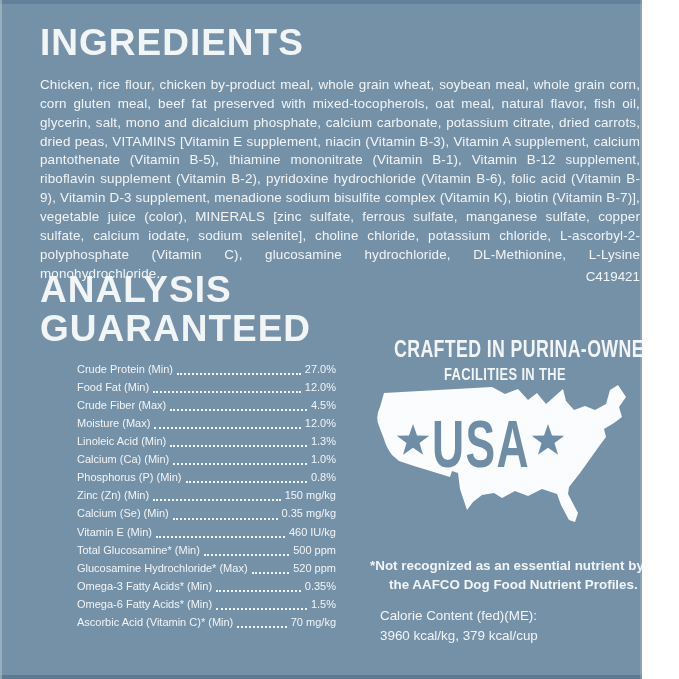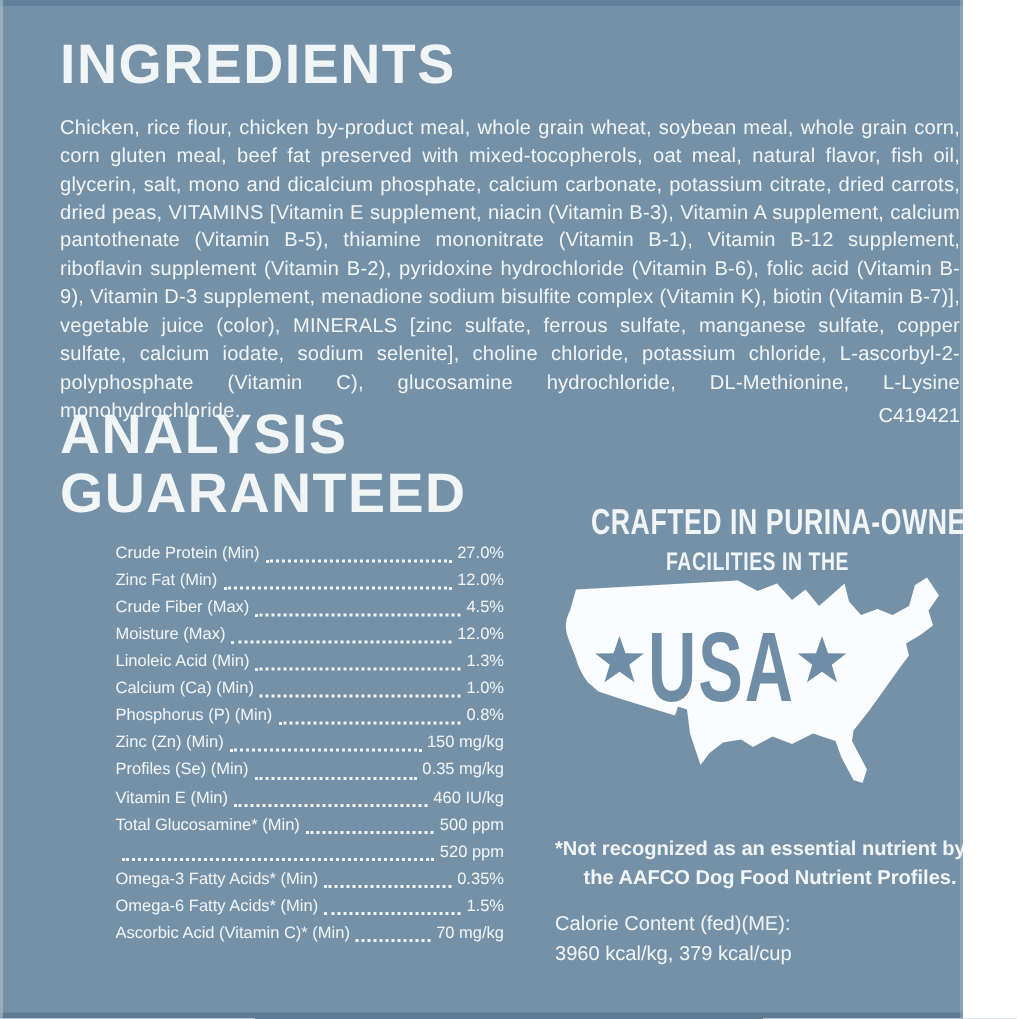--- a/index.html
+++ b/index.html
@@ -40,21 +40,21 @@
   .crafted .l1{font-size:24px;transform:scaleX(.74);transform-origin:50% 50%;white-space:nowrap;letter-spacing:.5px;}
   .crafted .l2{font-size:17px;transform:scaleX(.76);transform-origin:50% 50%;white-space:nowrap;margin-top:2px;letter-spacing:.5px;}
 
   .usa-map{position:absolute;left:368px;top:377px;width:277px;height:150px;}
   .map-shape{fill:var(--map-fill);}
   .usa-mark{fill:var(--usa-mark);}
   .usa-text{font-family:"Liberation Sans",sans-serif;font-weight:bold;}
 
   .footnote{position:absolute;left:370px;top:556px;font-size:13.4px;line-height:19px;white-space:nowrap;font-weight:bold;}
   .footnote .fn2{padding-left:7px;margin-left:12px;}
-  .calorie{position:absolute;left:370px;top:606px;font-size:13.4px;line-height:19.5px;white-space:nowrap;}
+  .calorie{position:absolute;left:380px;top:606px;font-size:13.4px;line-height:19.5px;white-space:nowrap;}
 </style>
 </head>
 <body>
 
 <div class="label">
 
   <div class="edge-top"></div>
   <div class="edge-bottom"></div>
   <div class="edge-left"></div>
   <div class="edge-right"></div>
@@ -70,21 +70,21 @@
       <div>ANALYSIS</div>
       <div>GUARANTEED</div>
     </h1>
     <div class="ga-table">
         <div class="ga-row">
         <span class="ga-label">Crude Protein (Min)</span>
         <span class="ga-leader"></span>
         <span class="ga-value">27.0%</span>
       </div>
         <div class="ga-row">
-        <span class="ga-label">Zinc Fat (Min)</span>
+        <span class="ga-label">Food Fat (Min)</span>
         <span class="ga-leader"></span>
         <span class="ga-value">12.0%</span>
       </div>
         <div class="ga-row">
         <span class="ga-label">Crude Fiber (Max)</span>
         <span class="ga-leader"></span>
         <span class="ga-value">4.5%</span>
       </div>
         <div class="ga-row">
         <span class="ga-label">Moisture (Max)</span>
@@ -105,35 +105,36 @@
         <span class="ga-label">Phosphorus (P) (Min)</span>
         <span class="ga-leader"></span>
         <span class="ga-value">0.8%</span>
       </div>
         <div class="ga-row">
         <span class="ga-label">Zinc (Zn) (Min)</span>
         <span class="ga-leader"></span>
         <span class="ga-value">150 mg/kg</span>
       </div>
         <div class="ga-row">
-        <span class="ga-label">Profiles (Se) (Min)</span>
+        <span class="ga-label">Calcium (Se) (Min)</span>
         <span class="ga-leader"></span>
         <span class="ga-value">0.35 mg/kg</span>
       </div>
         <div class="ga-row">
         <span class="ga-label">Vitamin E (Min)</span>
         <span class="ga-leader"></span>
         <span class="ga-value">460 IU/kg</span>
       </div>
         <div class="ga-row">
         <span class="ga-label">Total Glucosamine* (Min)</span>
         <span class="ga-leader"></span>
         <span class="ga-value">500 ppm</span>
       </div>
         <div class="ga-row">
+        <span class="ga-label">Glucosamine Hydrochloride* (Max)</span>
         <span class="ga-leader"></span>
         <span class="ga-value">520 ppm</span>
       </div>
         <div class="ga-row">
         <span class="ga-label">Omega-3 Fatty Acids* (Min)</span>
         <span class="ga-leader"></span>
         <span class="ga-value">0.35%</span>
       </div>
         <div class="ga-row">
         <span class="ga-label">Omega-6 Fatty Acids* (Min)</span>

